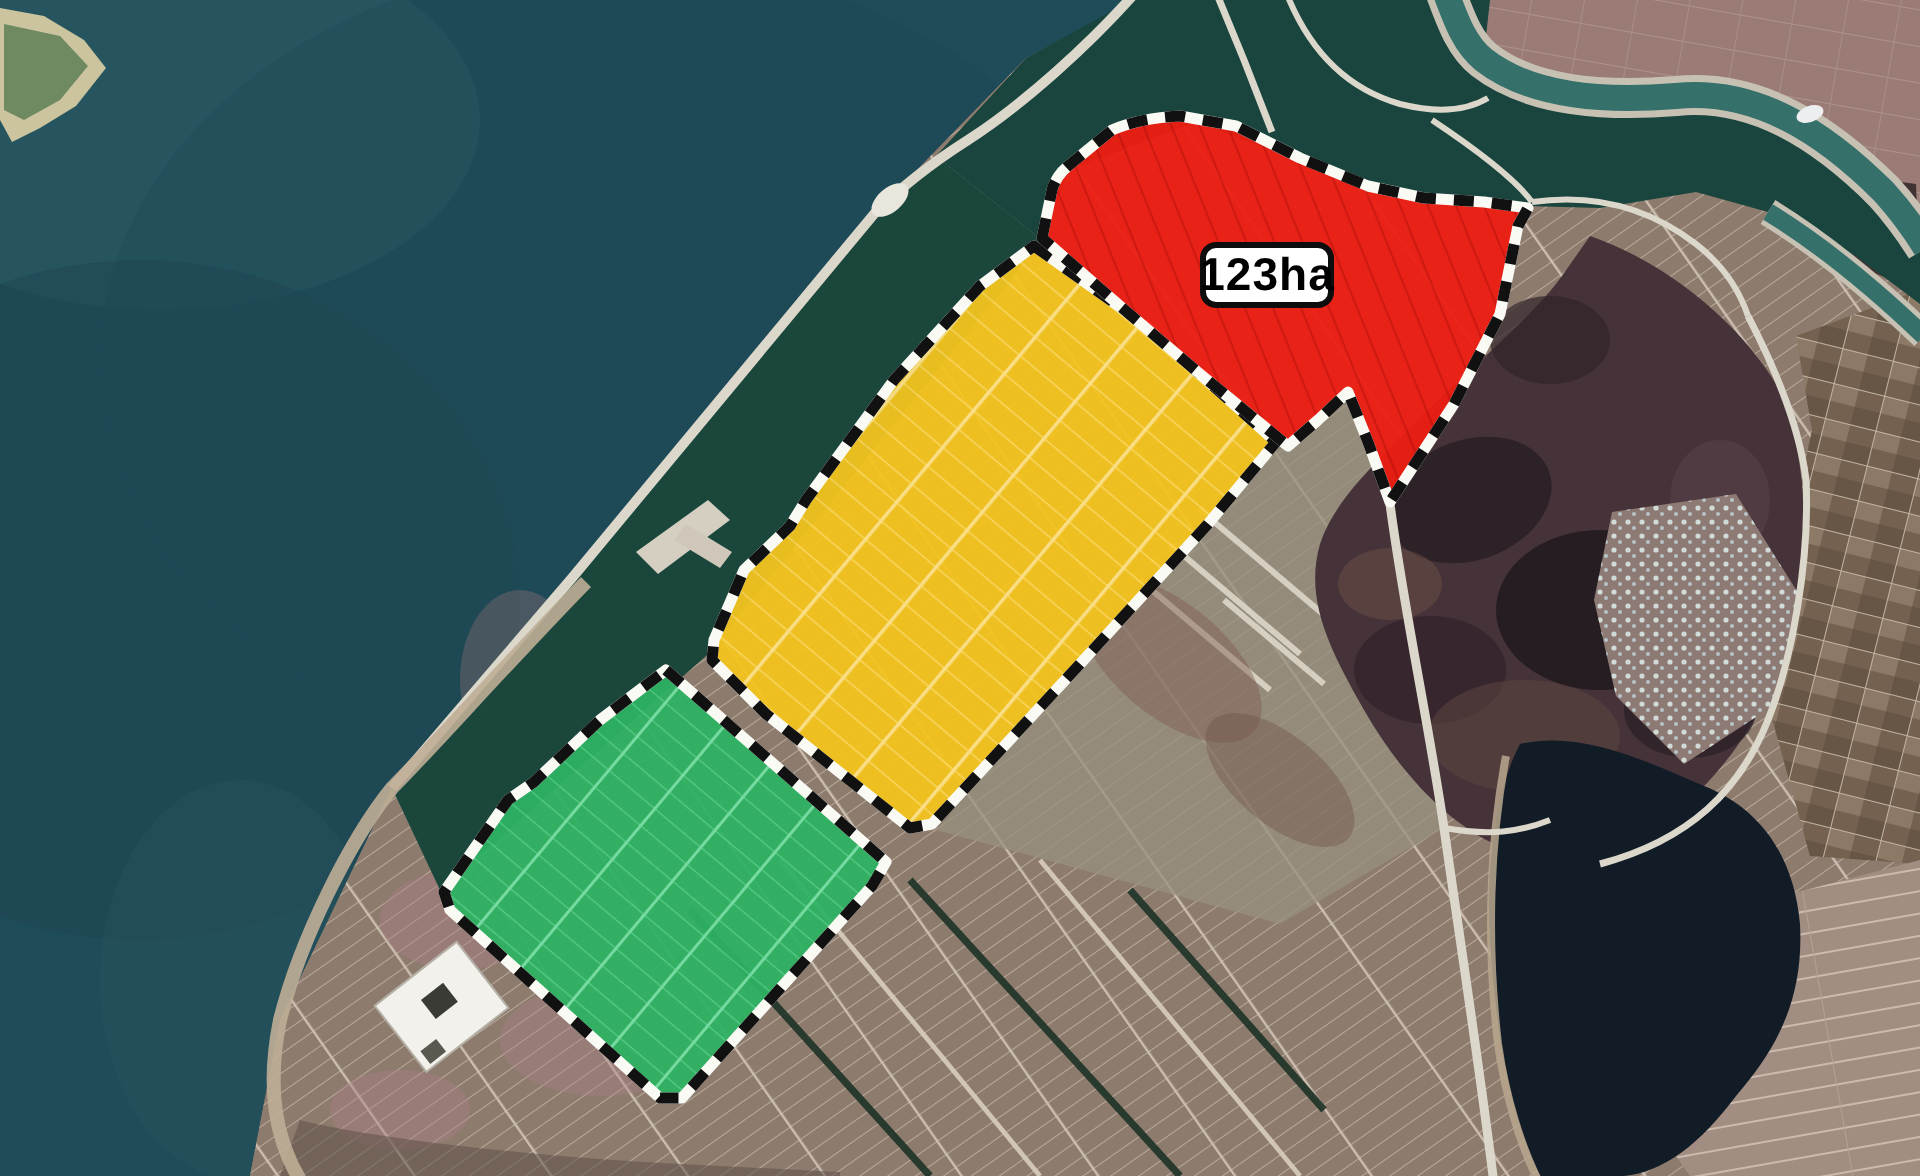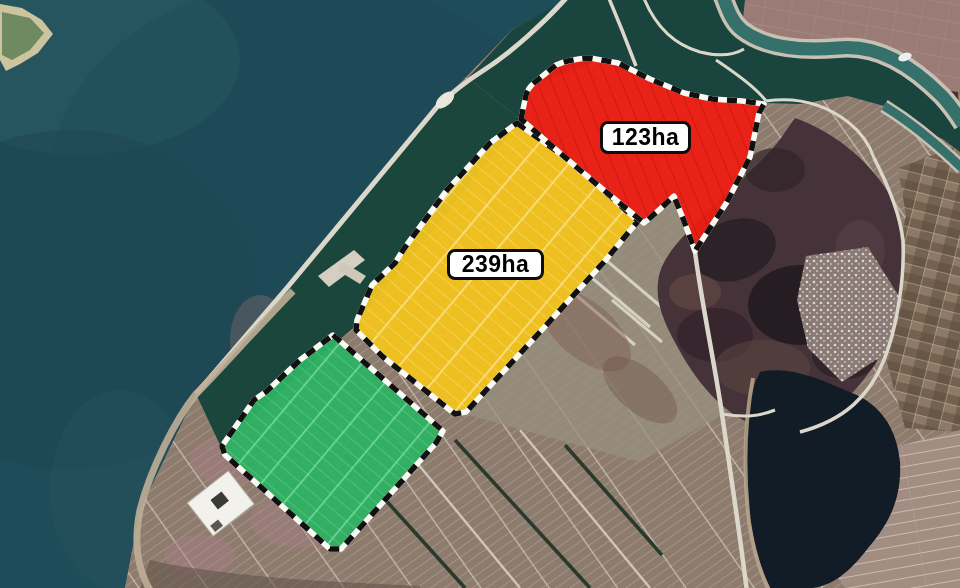--- a/index.html
+++ b/index.html
@@ -7,21 +7,21 @@
     position:relative;width:960px;height:588px;overflow:hidden;
     font-family:"Liberation Sans",sans-serif;
   }
   .stage svg{position:absolute;left:0;top:0;}
   .zone-label{
     position:absolute;display:flex;align-items:center;justify-content:center;
     background:#ffffff;border:3px solid #0d0d0d;border-radius:8px;
     box-sizing:border-box;color:#000;font-weight:bold;font-size:23px;
     letter-spacing:.5px;line-height:1;user-select:none;
   }
-  #label-123{left:600px;top:121px;width:91px;height:33px;}
+  #label-123{left:600px;top:121px;width:67px;height:33px;}
   #label-239{left:447px;top:249px;width:97px;height:31px;}
   #label-137{left:292px;top:416px;width:94px;height:32px;}
 </style>
 </head>
 <body>
 
 <div class="stage">
 <svg width="960" height="588" viewBox="0 0 960 588">
   <defs>
     <pattern id="redP" width="13" height="13" patternUnits="userSpaceOnUse" patternTransform="rotate(68)">
@@ -189,16 +189,13 @@
   <g>
     <path d="M521,119 L526,95 Q528,88 534,83 L556,65 Q570,59 590,58 L618,63 L650,79 L684,93 L712,99 L742,101 L764,104 L759,113 L750,157 L727,202 L695,251 L684,221 L674,196 L659,210 L644,223 L600,187 L560,153 Z" fill="url(#redP)" fill-opacity=".95"></path>
     <path d="M521,119 L526,95 Q528,88 534,83 L556,65 Q570,59 590,58 L618,63 L650,79 L684,93 L712,99 L742,101 L764,104 L759,113 L750,157 L727,202 L695,251 L684,221 L674,196 L659,210 L644,223 L600,187 L560,153 Z" fill="none" stroke="#fafaf5" stroke-width="5.5" stroke-linejoin="round"></path>
     <path d="M521,119 L526,95 Q528,88 534,83 L556,65 Q570,59 590,58 L618,63 L650,79 L684,93 L712,99 L742,101 L764,104 L759,113 L750,157 L727,202 L695,251 L684,221 L674,196 L659,210 L644,223 L600,187 L560,153 Z" fill="none" stroke="#111" stroke-width="5.5" stroke-linejoin="round" stroke-dasharray="10 9"></path>
   </g>
 </svg>
 
 <div class="zone-label" id="label-123">
   <span>123ha</span>
 </div>
-<div class="zone-label" id="label-239">
-  <span>239ha</span>
 </div>
-</div>
 
 </body></html>

